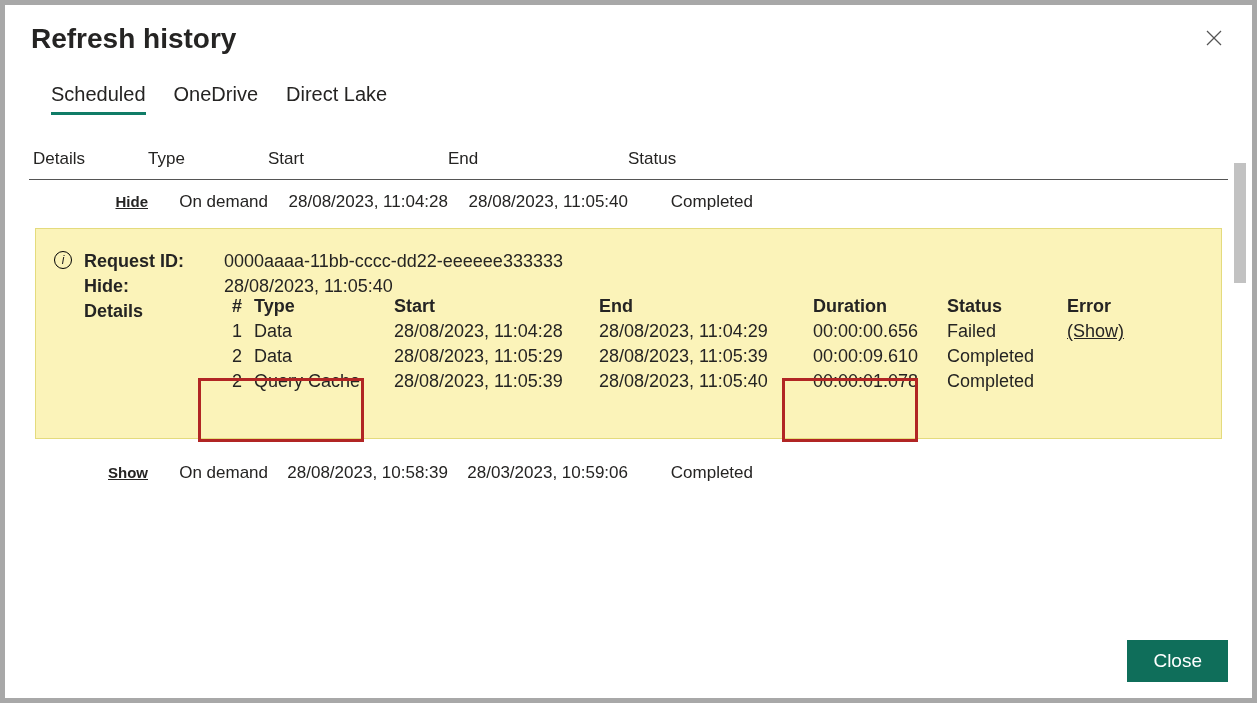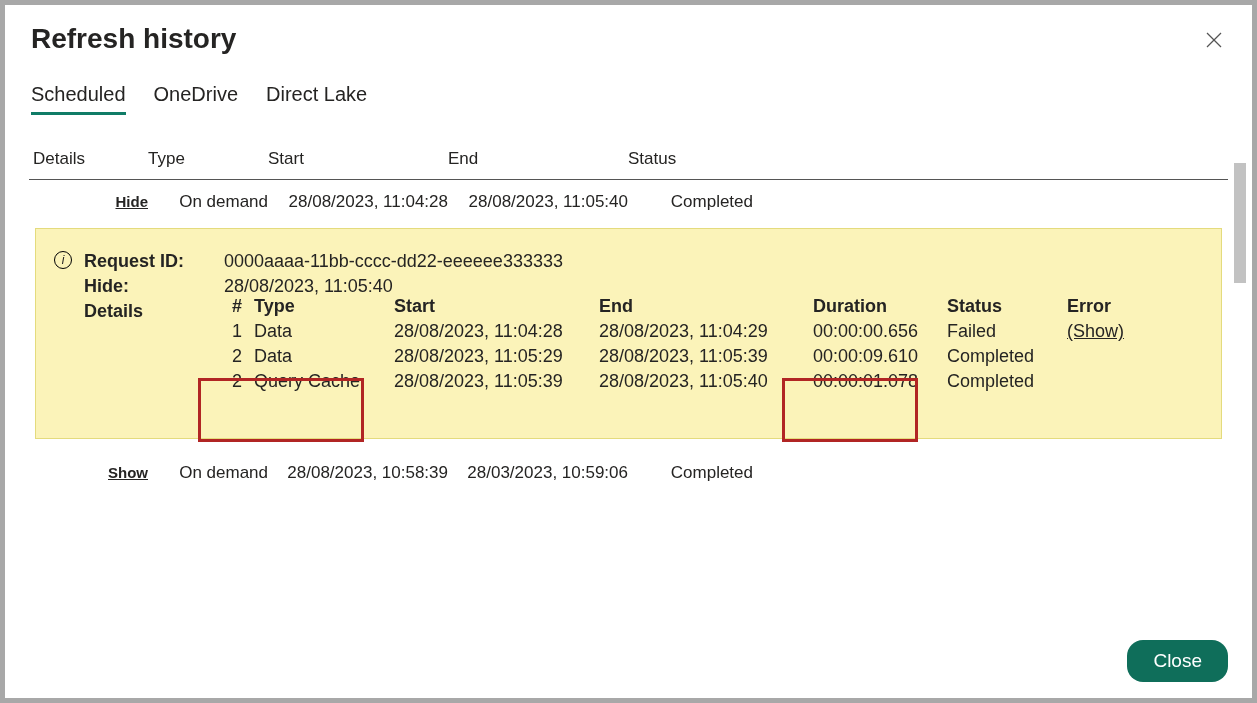--- a/index.html
+++ b/index.html
@@ -15,33 +15,33 @@
     background: #a8a8a8;
   }
   .dialog {
     width: 100%; height: 100%;
     background: #fff;
     display: flex; flex-direction: column;
     position: relative;
   }
   .top-bar {
     padding: 18px 26px 0 26px;
-    display: flex; align-items: flex-end; justify-content: space-between;
+    display: flex; align-items: center; justify-content: space-between;
   }
   .title {
     font-size: 28px; font-weight: 600;
   }
   .close-x { font-size: 18px; color:#555; cursor:pointer; padding: 4px 4px; line-height: 1;}
   .tabs {
     display: flex; gap: 28px;
     padding: 28px 26px 0 26px;
     font-size: 20px;
   }
   .tab { cursor:pointer; padding-bottom: 6px;}
-  .tab.active { border-bottom: 3px solid #107c67; }
+  .tab.active { border-bottom: 3px solid #107c67; margin-left: 20px; }
   .body {
     padding: 34px 24px 0 24px;
     flex: 1; overflow: hidden; position: relative;
   }
   .history-header {
     display: grid;
     grid-template-columns: 115px 120px 180px 180px 125px 1fr;
     font-size: 17px; color:#252423;
     padding: 0 4px 10px 4px;
     border-bottom: 1px solid #555;
@@ -90,21 +90,21 @@
   .scrollbar-thumb {
     position:absolute; right: 2px; width: 12px; top: 48px; height: 120px;
     background: #c2c2c2; border-radius: 0;
   }
   .footer {
     display:flex; justify-content:flex-end;
     padding: 14px 24px 16px 14px;
   }
   .close-btn {
     background:#0f6e5a; color:#fff; border:none;
-    font-size: 19px; padding: 10px 26px; border-radius: 16px; cursor:pointer;
+    font-size: 19px; padding: 10px 26px; border-radius: 0; cursor:pointer;
   }
 </style>
 </head>
 <body>
 
 <div class="frame">
   <div class="dialog">
 
     <div class="top-bar">
       <div class="title">Refresh history</div>

